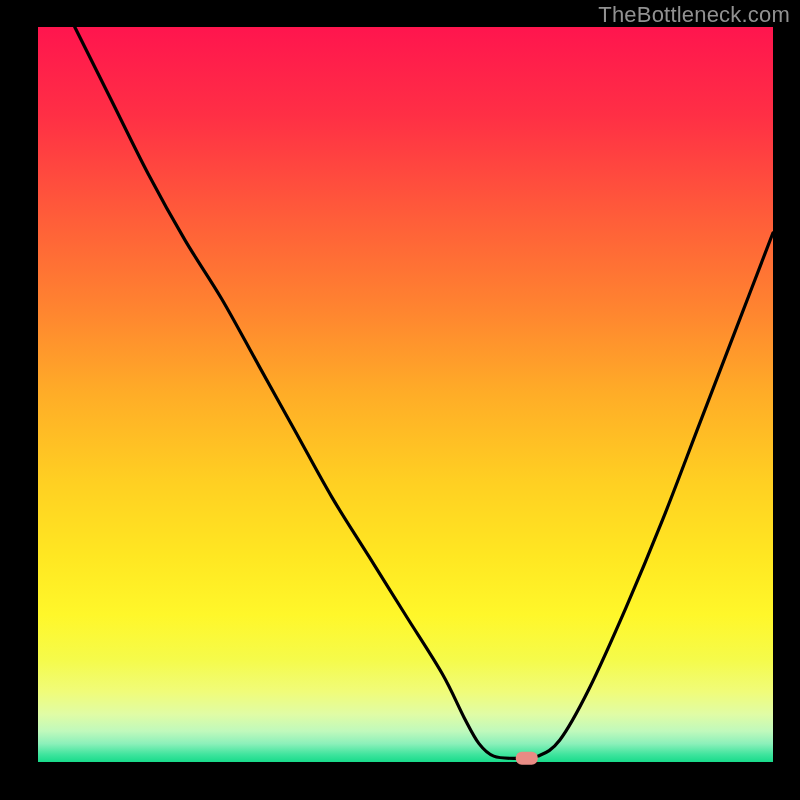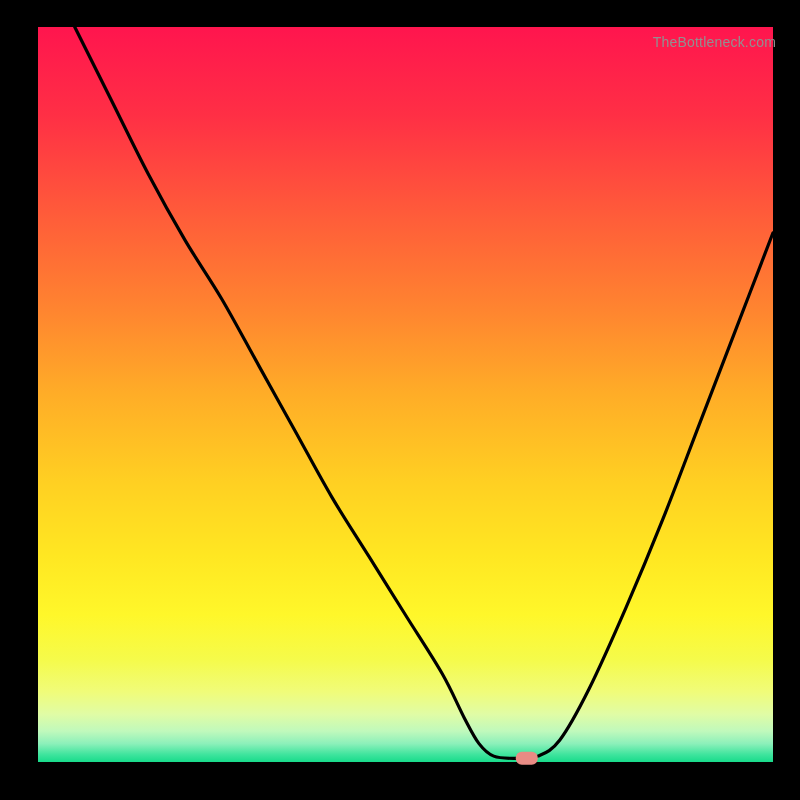--- a/index.html
+++ b/index.html
@@ -8,27 +8,26 @@
     background: #fff;
     width: 800px;
     height: 800px;
     overflow: hidden;
     position: relative;
     font-family: Arial, sans-serif;
   }
   .watermark {
     position: absolute;
     top: 2px;
-    right: 24px;
-    font-size: 14px;
+    right: 10px;
+    font-size: 22px;
     color: #919191;
     font-weight: 500;
     z-index: 10;
     letter-spacing: 0.2px;
-    margin-top: 32px;
   }
   .chart-container {
     position: absolute;
     left: 0;
     top: 0;
     width: 800px;
     height: 800px;
   }
   svg {
     display: block;

